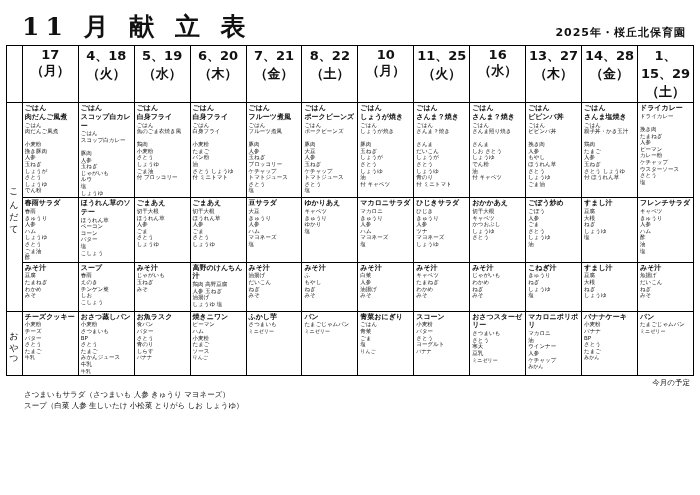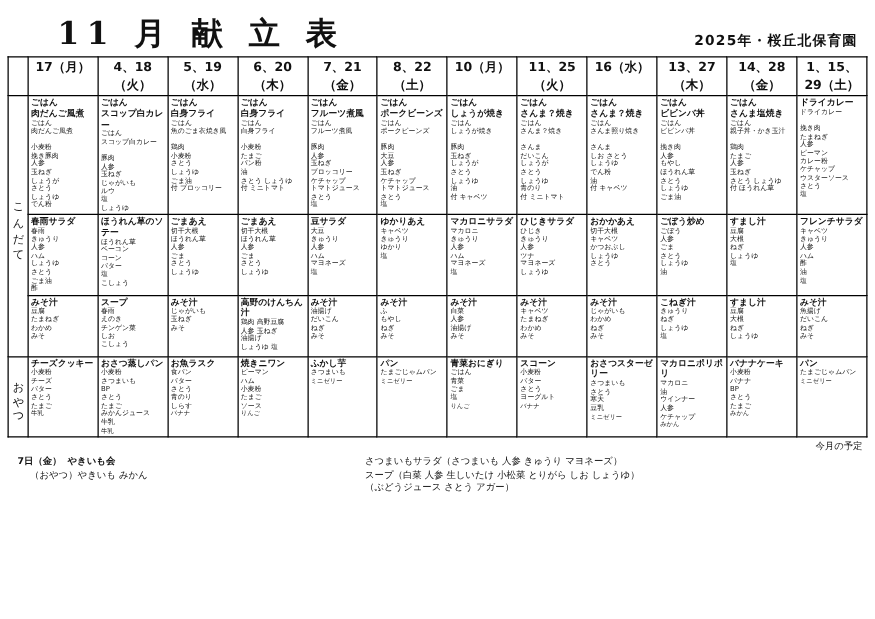--- a/index.html
+++ b/index.html
@@ -5,27 +5,27 @@
   html,body{margin:0;padding:0;}
   body{
     width:700px;height:495px;overflow:hidden;background:#fff;
     font-family:"DejaVu Sans","Liberation Sans",sans-serif;
     color:#111;
   }
   .page{position:relative;width:700px;height:495px;padding:0;box-sizing:border-box;}
 
   
   .hdr{display:flex;align-items:flex-end;justify-content:space-between;padding:10px 14px 2px 22px;}
-  .title{font-family:"DejaVu Serif","Liberation Serif",serif;font-size:25px;letter-spacing:6px;font-weight:bold;margin-left:24px;}
+  .title{font-family:"DejaVu Serif","Liberation Serif",serif;font-size:25px;letter-spacing:6px;font-weight:bold;}
   .subtitle{font-size:11px;font-weight:bold;padding-bottom:3px;letter-spacing:1px;}
 
   
   table.menu{border-collapse:collapse;table-layout:fixed;margin:0 6px;width:688px;}
   table.menu td,table.menu th{border:1px solid #000;vertical-align:top;padding:1px 2px;}
-  th.daycell{font-size:10px;text-align:center;font-weight:bold;height:11px;padding:1px 0;}
+  th.daycell{font-size:13px;text-align:center;font-weight:bold;height:11px;padding:1px 0;}
   td.sidelbl{width:13px;text-align:center;font-size:9px;letter-spacing:2px;
              writing-mode:vertical-rl;text-orientation:upright;padding:2px 0;}
   .colday{width:53px;}
 
   .cell{font-size:6px;line-height:1.25;}
   .cell .ttl{font-weight:bold;font-size:7px;display:block;margin-bottom:0px;}
   .cell .sm{font-size:5.5px;display:block;line-height:1.2;color:#111;}
   .cell .note{font-size:5px;display:block;}
   .row-mat td{height:60px;}
   .row-main td{height:78px;}
@@ -668,25 +668,20 @@
             </span>
             <span class="note">ミニゼリー</span>
           </td>
     </tr>
   </tbody>
     </table>
 
   <div class="foot">
     <div class="month-label">今月の予定</div>
     <div class="cols">
-      <div class="c1">
-        <span class="ln"><b>7日（金）</b>&nbsp;&nbsp;<b>やきいも会</b></span>
-        <span class="ln indent">（おやつ）やきいも みかん</span>
-      </div>
       <div class="c2">
         <span class="ln indent">さつまいもサラダ（さつまいも 人参 きゅうり マヨネーズ）</span>
         <span class="ln indent">スープ（白菜 人参 生しいたけ 小松菜 とりがら しお しょうゆ）</span>
-        <span class="ln indent">（ぶどうジュース さとう アガー）</span>
       </div>
     </div>
   </div>
 
 </div>
 
 </body></html>

